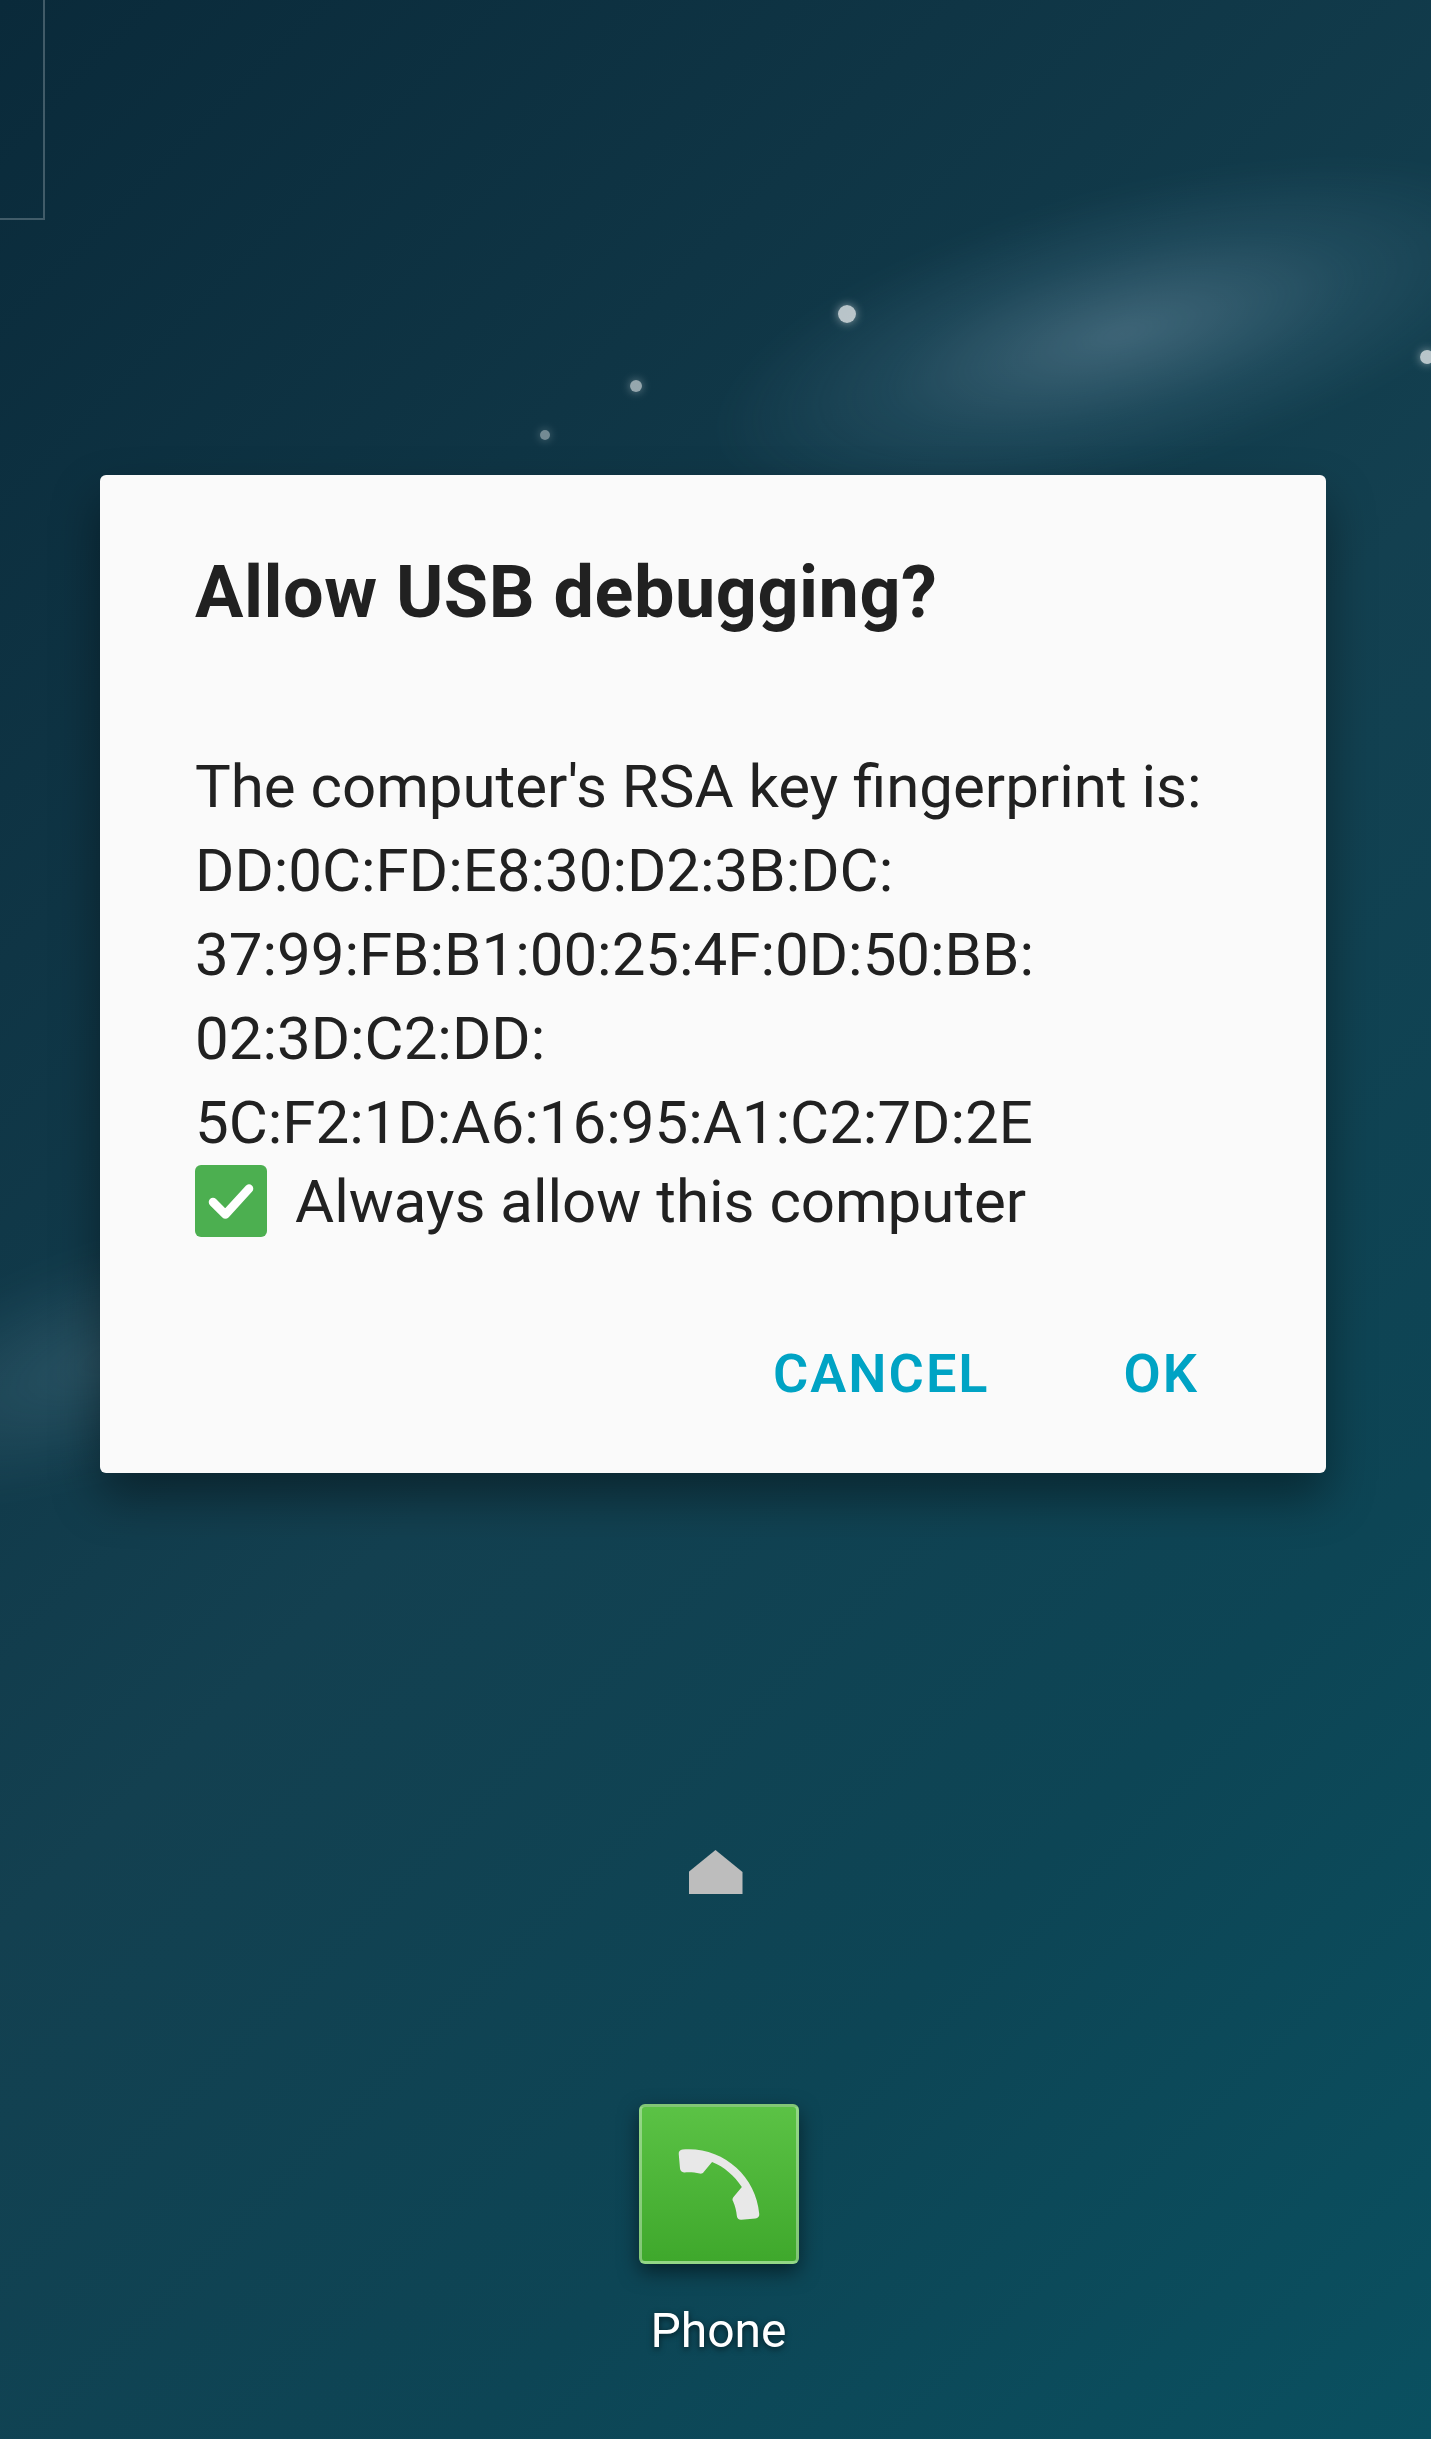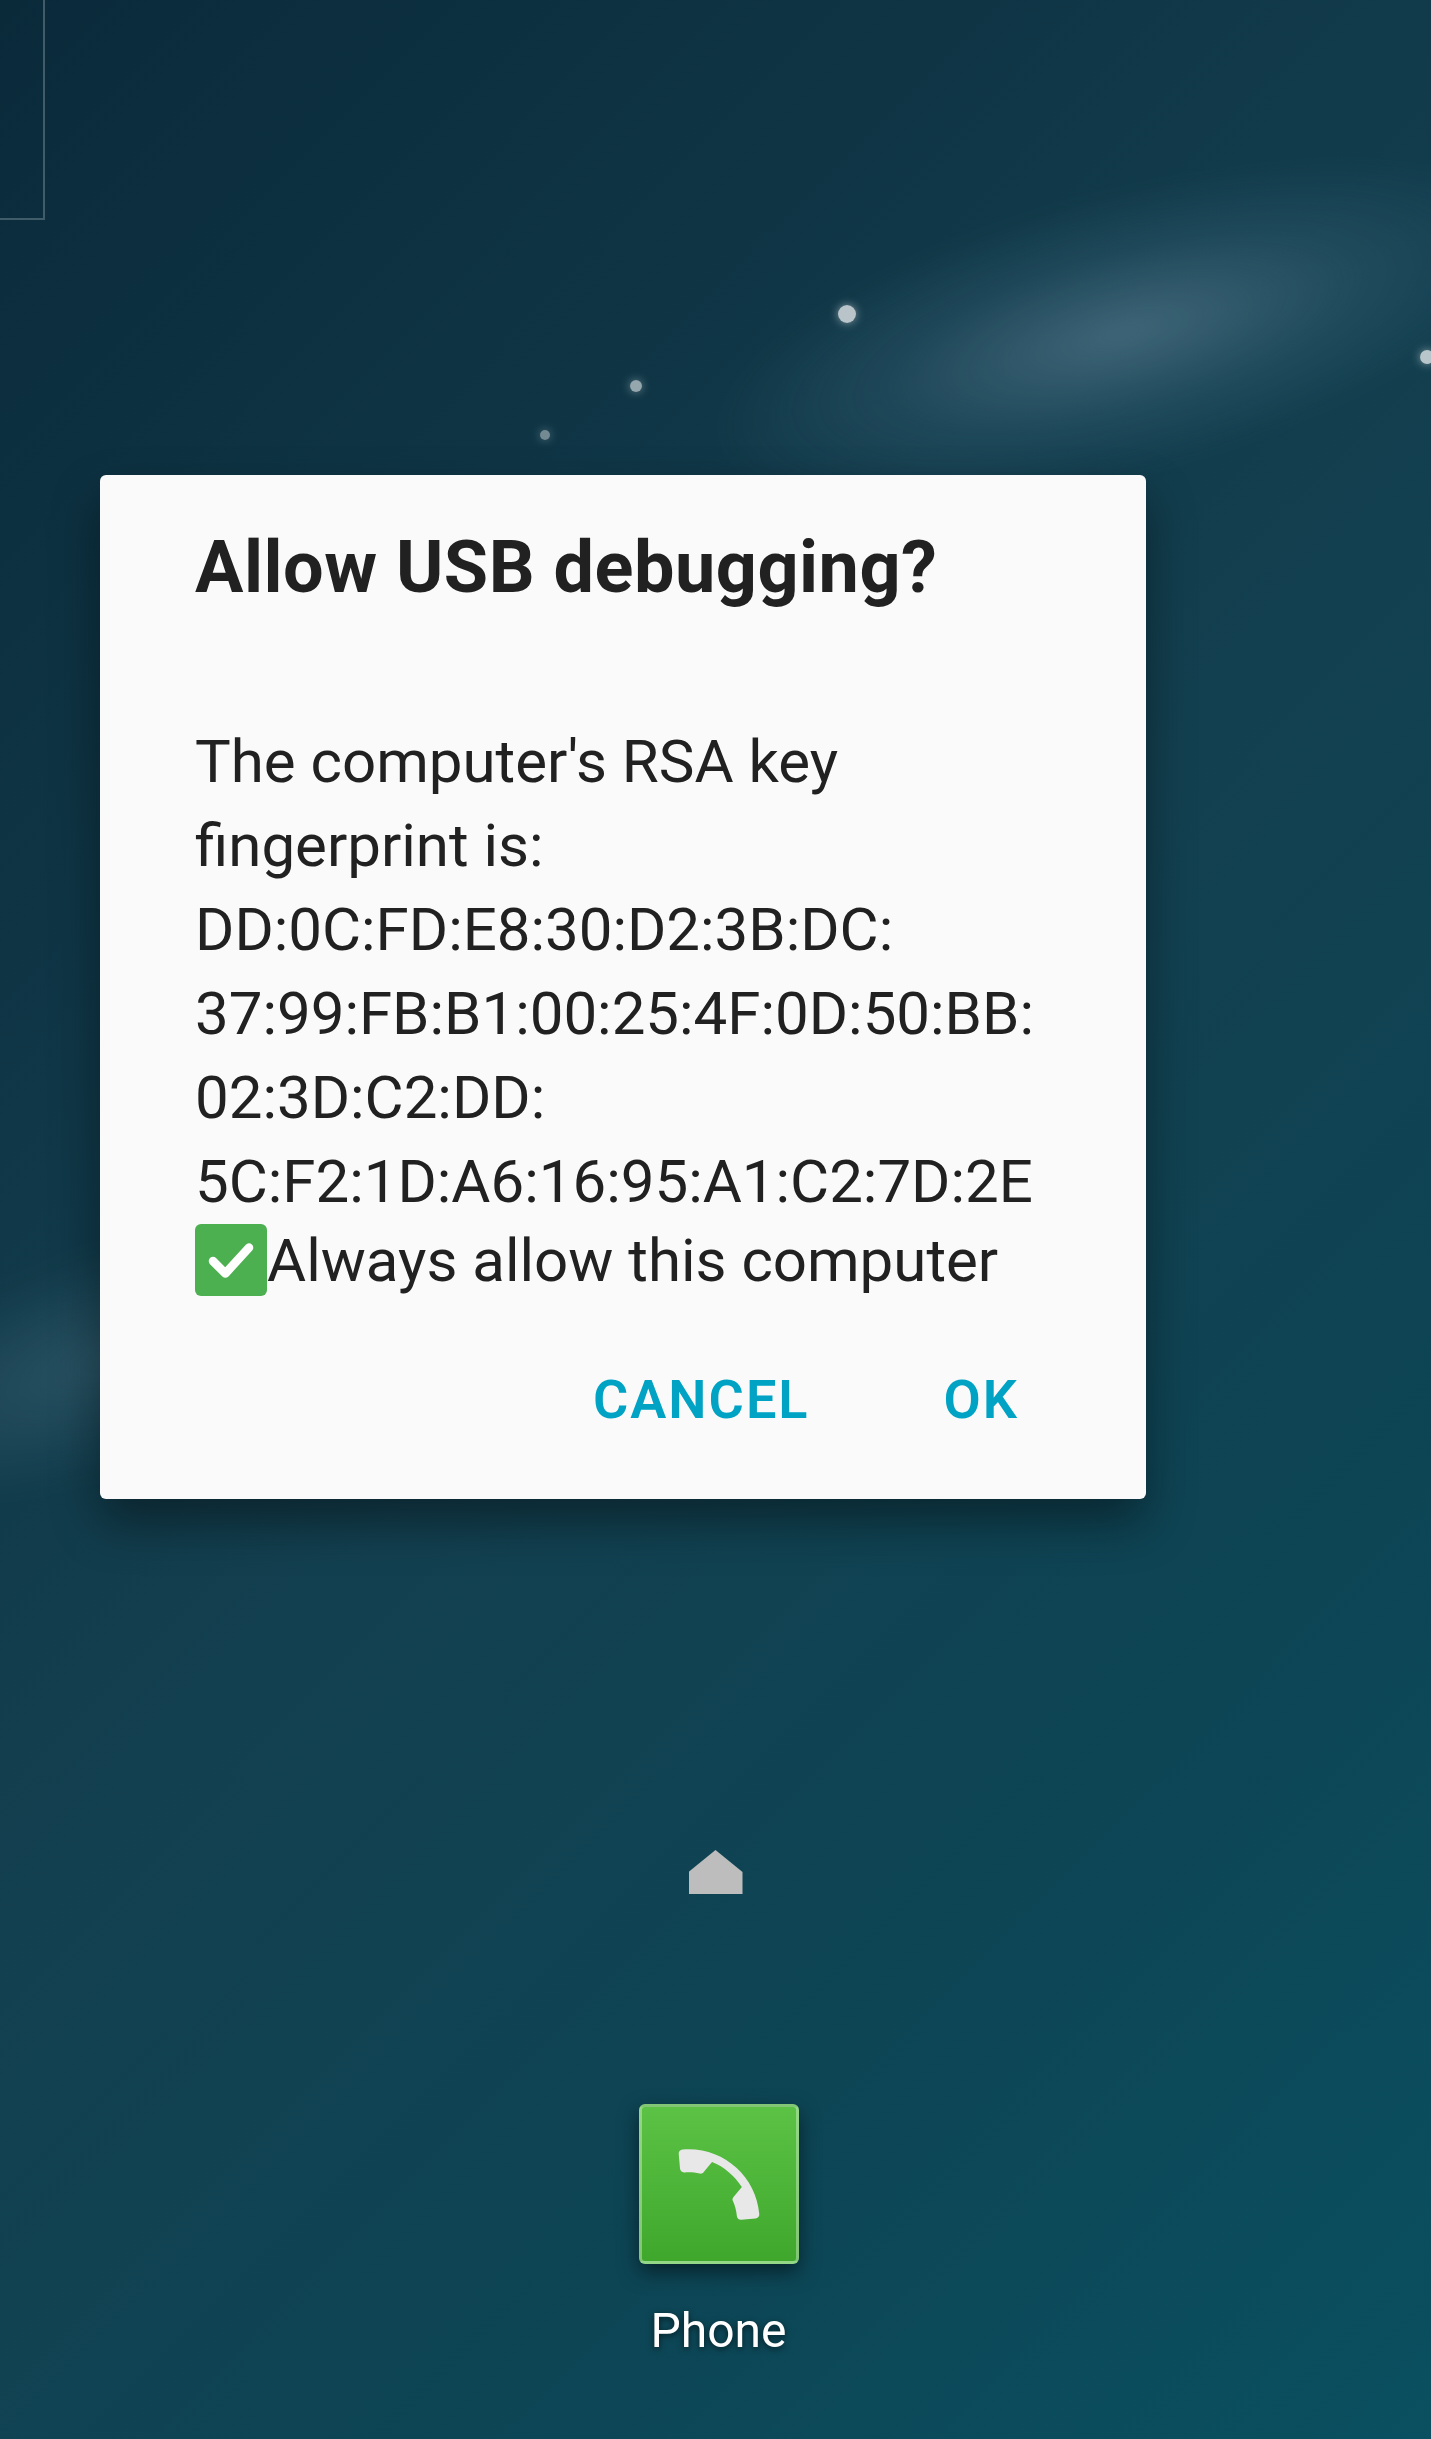--- a/index.html
+++ b/index.html
@@ -60,44 +60,45 @@
       height: 220px;
       border-right: 2px solid rgba(120,140,150,0.5);
       border-bottom: 2px solid rgba(120,140,150,0.5);
     }
 
     
     .dialog {
       position: absolute;
       top: 475px;
       left: 100px;
-      width: 1046px;
+      width: 1226px;
       background: #fafafa;
       border-radius: 6px;
       box-shadow: 0 24px 48px rgba(0,0,0,0.4);
-      padding: 50px 95px 60px 95px;
+      padding: 75px 95px 60px 95px;
     }
     .dialog-title {
       font-size: 72px;
       font-weight: 700;
       color: #212121;
       margin-bottom: 110px;
       letter-spacing: 0.5px;
     }
     .dialog-body {
       font-size: 60px;
       color: #212121;
       line-height: 1.4;
       white-space: pre-line;
       word-break: break-word;
     }
     .checkbox-row {
       display: flex;
       align-items: center;
-      margin-bottom: 64px;
+      gap: 28px;
+      margin-bottom: 97px;
     }
     .checkbox {
       width: 72px;
       height: 72px;
       background: #4caf50;
       border-radius: 6px;
       display: flex;
       align-items: center;
       justify-content: center;
       flex-shrink: 0;

